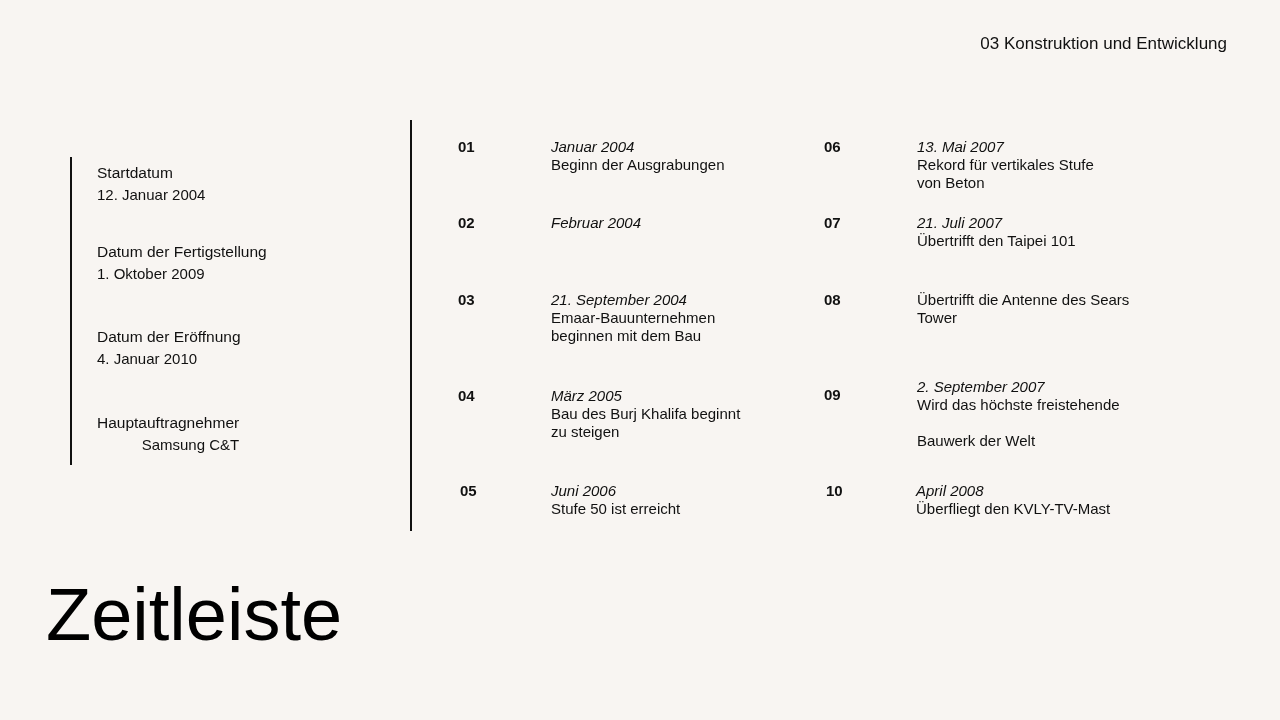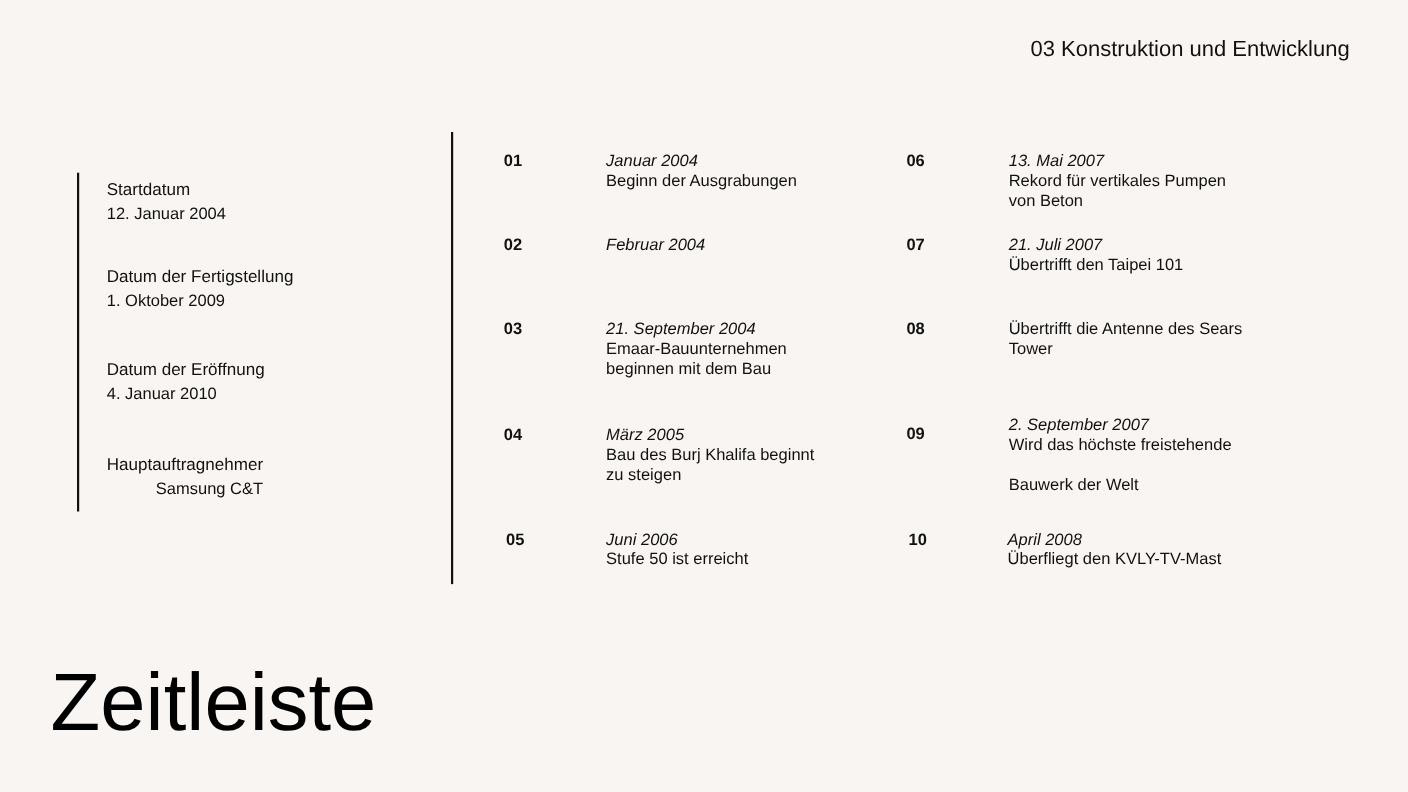--- a/index.html
+++ b/index.html
@@ -4,38 +4,38 @@
 <style>
   html, body { margin: 0; padding: 0; }
   body {
     width: 1280px; height: 720px; overflow: hidden;
     background: #f8f5f2; color: #111;
     font-family: "Liberation Sans", "DejaVu Sans", sans-serif;
     position: relative;
   }
   .section-title {
     position: absolute; right: 53px; top: 34px;
-    font-size: 20px; color: #111; white-space: nowrap;
+    font-size: 17px; color: #111; white-space: nowrap;
   }
   .left-line {
     position: absolute; left: 70px; top: 157px; width: 2px; height: 308px; background: #111;
   }
   .fact { position: absolute; left: 97px; }
   .fact .label { font-weight: normal; font-size: 15.5px; line-height: 20px; }
   .fact .value { font-size: 15px; line-height: 22px; margin-top: 1px; }
   .mid-line {
     position: absolute; left: 410px; top: 120px; width: 2px; height: 411px; background: #111;
   }
   .event { position: absolute; }
   .event .num { position: absolute; left: 12px; top: 0; font-weight: bold; font-size: 15px; }
   .event .body { position: absolute; left: 64px; top: 0; width: 260px; margin-left: 41px; }
   .event .date { font-style: italic; font-size: 15px; line-height: 18px; }
   .event .desc { font-size: 15px; line-height: 18px; white-space: pre-line; }
   .big-title {
-    position: absolute; left: 46px; top: 594px;
+    position: absolute; left: 46px; top: 570px;
     font-size: 74px; line-height: 90px; color: #000; letter-spacing: 0px;
   }
 </style>
 </head>
 <body>
 
 <div class="section-title">03 Konstruktion und Entwicklung</div>
 
 <div class="left-line"></div>
 
@@ -92,21 +92,21 @@
   <div class="body" style="left:62px;">
     <div class="date">Juni 2006</div>
     <div class="desc">Stufe 50 ist erreicht</div>
   </div>
 </div>
 
 <div class="event" style="left:812px; top:138px;">
   <div class="num">06</div>
   <div class="body">
     <div class="date">13. Mai 2007</div>
-    <div class="desc">Rekord für vertikales Pumpen
+    <div class="desc">Rekord für vertikales Stufe
 von Beton</div>
   </div>
 </div>
 <div class="event" style="left:812px; top:214px;">
   <div class="num">07</div>
   <div class="body">
     <div class="date">21. Juli 2007</div>
     <div class="desc">Übertrifft den Taipei 101</div>
   </div>
 </div>

